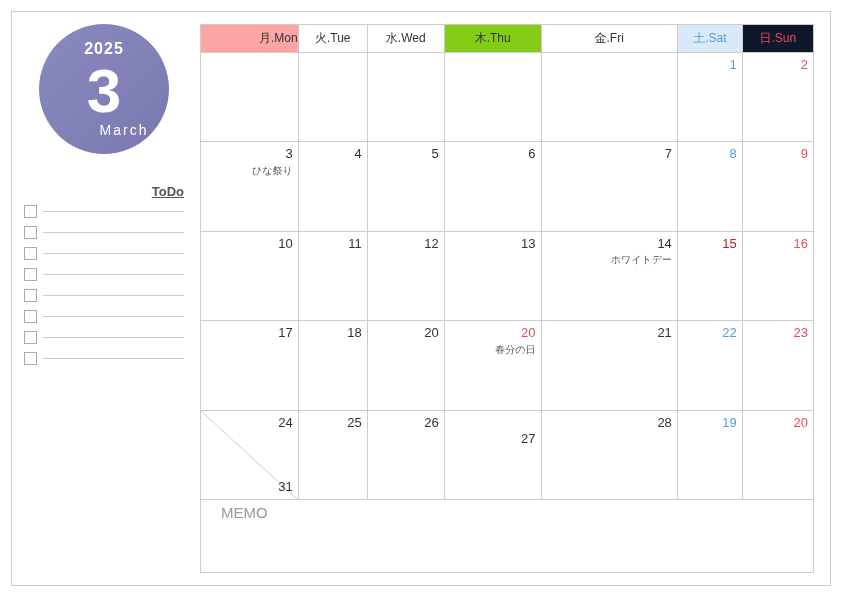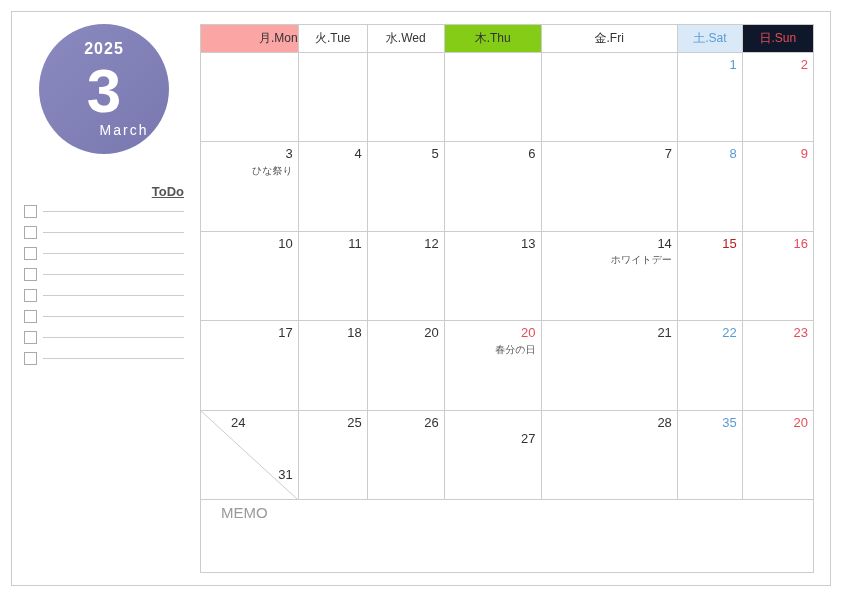--- a/index.html
+++ b/index.html
@@ -132,27 +132,26 @@
       color: #555;
       margin-top: 2px;
     }
     .empty-cell { background: #fff; }
     
     .double-cell {
       position: relative;
     }
     .day-num-top {
       display: block;
-      text-align: left;
-      font-size: 13px;
-      margin-left: 25px;
+      text-align: right;
+      font-size: 13px;
     }
     .day-num-bottom {
       position: absolute;
-      bottom: 17px;
+      bottom: 5px;
       right: 5px;
       font-size: 13px;
     }
     .diagonal-line {
       position: absolute;
       top: 0; left: 0; width: 100%; height: 100%;
       pointer-events: none;
     }
     
     .memo-row td {
@@ -324,21 +323,21 @@
             <td>
               <span class="day-num" style="color: rgb(51, 51, 51);">26</span>
             </td>
             <td>
               <span class="day-num" style="color: rgb(51, 51, 51); margin-top: 16px;">27</span>
             </td>
             <td>
               <span class="day-num" style="color: rgb(51, 51, 51);">28</span>
             </td>
             <td>
-              <span class="day-num" style="color: rgb(91, 155, 213);">35</span>
+              <span class="day-num" style="color: rgb(91, 155, 213);">19</span>
             </td>
             <td>
               <span class="day-num" style="color: rgb(232, 76, 90);">20</span>
             </td>
           </tr>
           <tr class="memo-row">
             <td colspan="7">MEMO</td>
           </tr>
         </tbody>
     </table>

